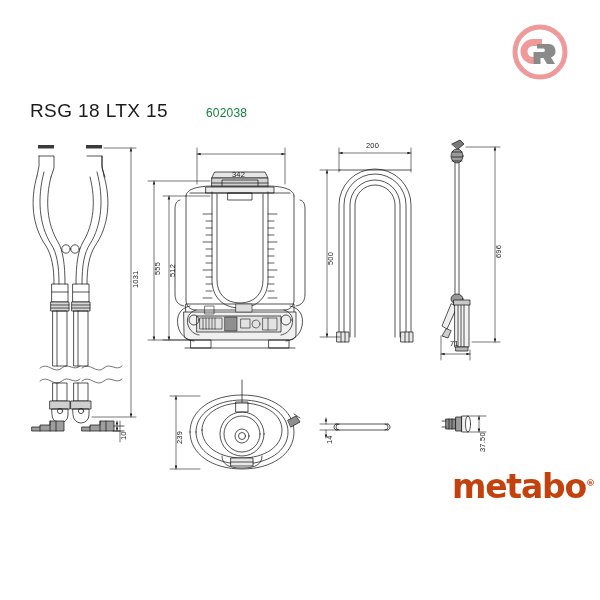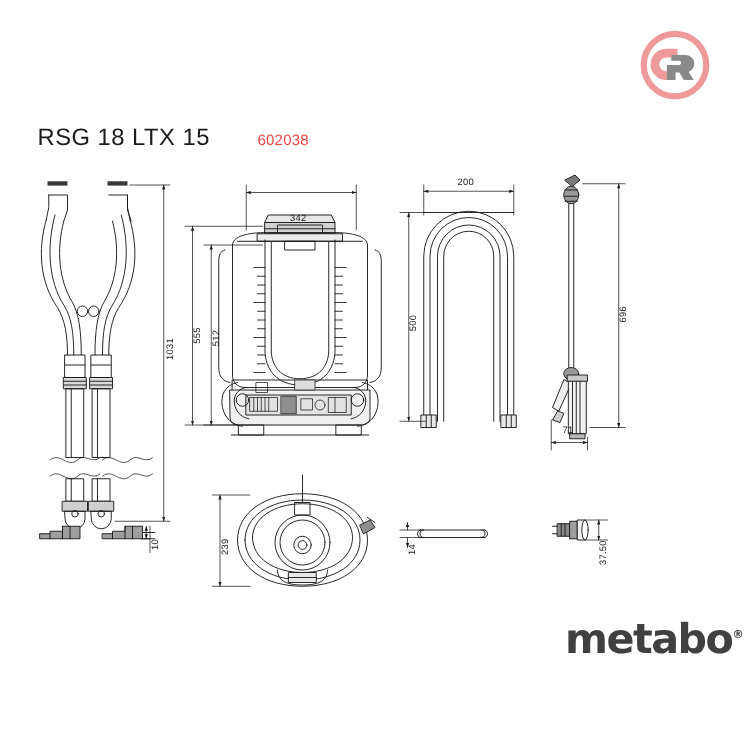--- a/index.html
+++ b/index.html
@@ -34,37 +34,36 @@
   }
   #model-title {
     font-size: 19px;
     font-weight: 400;
     letter-spacing: 0.4px;
     color: #1b1b1b;
     white-space: nowrap;
   }
   #part-number {
     font-size: 12px;
-    color: #ef4444;
+    color: #15803d;
     letter-spacing: 0.2px;
     white-space: nowrap;
   }
 
   
   #metabo-wordmark {
     position: absolute;
     left: 452px;
     top: 470px;
     font-size: 33px;
     font-weight: bold;
     font-family: "DejaVu Sans", sans-serif;
     letter-spacing: -1.2px;
-    color: #404040;
+    color: #c2410c;
     line-height: 1;
-    margin-top: 24px;
   }
   #metabo-wordmark .reg {
     font-size: 9px;
     vertical-align: super;
     letter-spacing: 0;
   }
 
   
   #drawing-canvas {
     position: absolute;

